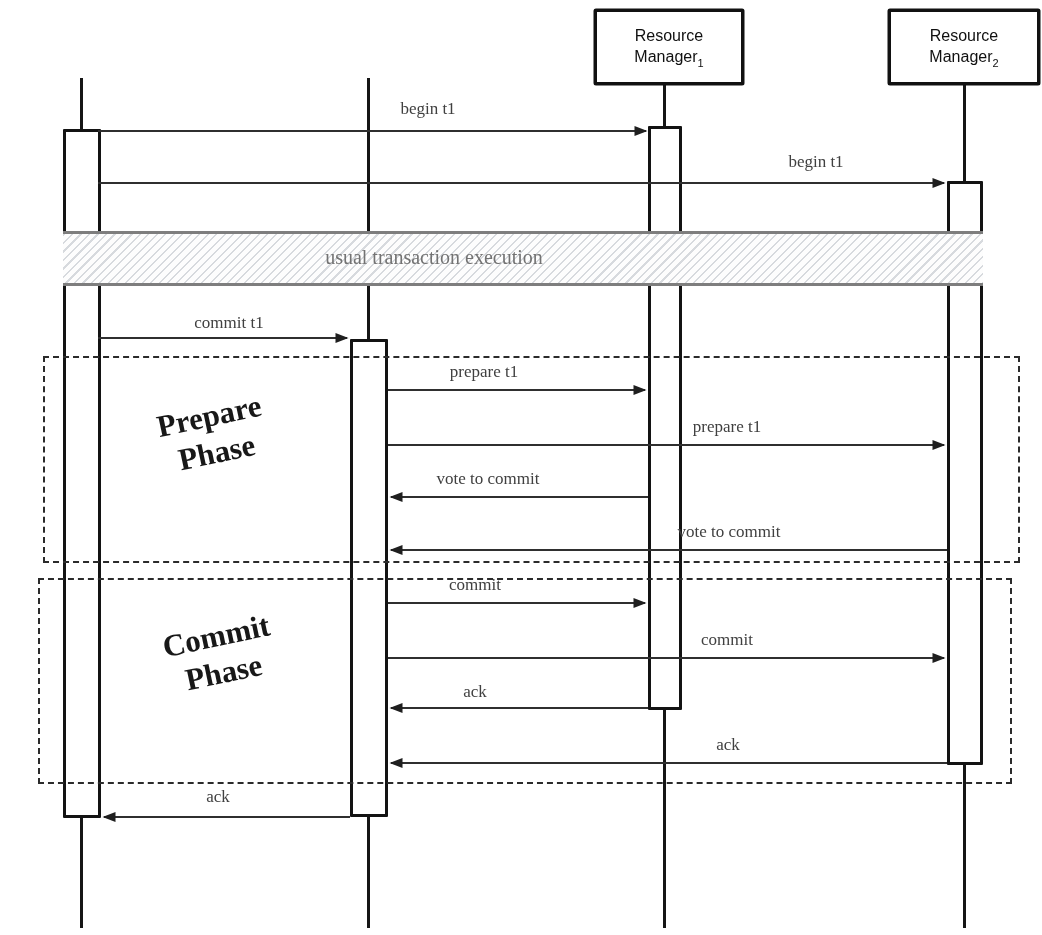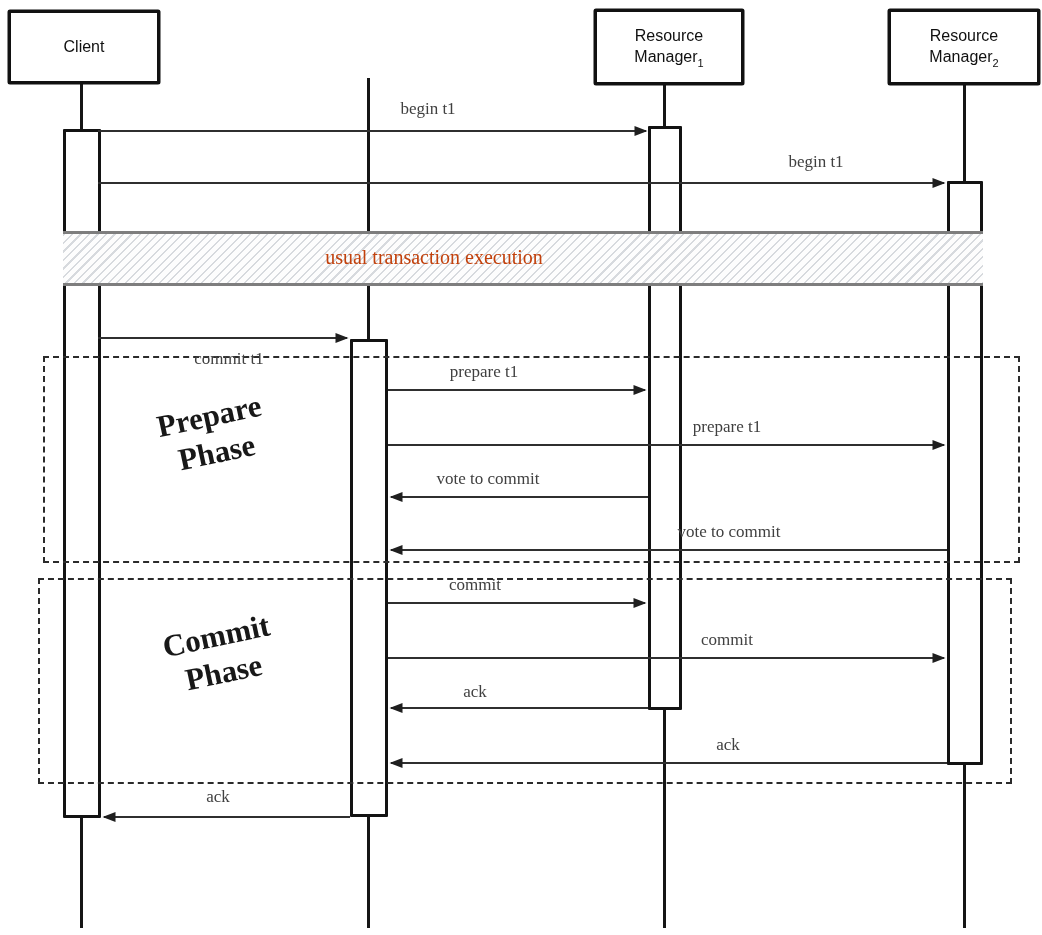--- a/index.html
+++ b/index.html
@@ -22,21 +22,21 @@
   .bar{position:absolute;background:#ffffff;border:3px solid #131313;border-radius:1px;z-index:2;box-sizing:border-box;}
   
   .band{
     position:absolute;left:63px;top:231px;width:920px;height:55px;z-index:4;box-sizing:border-box;
     border-top:3px solid #7e7e7e;border-bottom:3px solid #7e7e7e;
     background-color:#fdfdfd;
     background-image:repeating-linear-gradient(135deg,#d7dade 0px,#d7dade 1.5px,rgba(255,255,255,0) 1.5px,rgba(255,255,255,0) 6px);
   }
   .band-label{
     position:absolute;left:434px;top:246px;transform:translateX(-50%);z-index:5;
-    font-family:cursive;font-size:20px;color:#c2410c;white-space:nowrap;
+    font-family:cursive;font-size:20px;color:#737373;white-space:nowrap;
   }
   
   .phase-box{position:absolute;border:2px dashed #2b2b2b;z-index:4;box-sizing:border-box;background:transparent;}
   .phase-label{
     position:absolute;z-index:5;font-family:cursive;font-weight:bold;
     font-size:31px;color:#181818;text-align:center;line-height:1.18;white-space:pre-line;
   }
   
   .msg{
     position:absolute;transform:translateX(-50%);z-index:7;
@@ -48,23 +48,20 @@
 </head>
 <body>
 
 <div class="canvas">
 
   <div class="lifeline" style="left:80px;top:78px;height:850px;"></div>
   <div class="lifeline" style="left:367px;top:78px;height:850px;"></div>
   <div class="lifeline" style="left:663px;top:79px;height:849px;"></div>
   <div class="lifeline" style="left:963px;top:79px;height:849px;"></div>
 
-  <div class="actor" style="left:8px;top:10px;width:146px;height:68px;">
-    <div class="actor-text"><span class="ln">Client</span><sub></sub></div>
-  </div>
   <div class="actor" style="left:594px;top:9px;width:144px;height:70px;">
     <div class="actor-text"><span class="ln">Resource
 Manager</span><sub>1</sub></div>
   </div>
   <div class="actor" style="left:888px;top:9px;width:146px;height:70px;">
     <div class="actor-text"><span class="ln">Resource
 Manager</span><sub>2</sub></div>
   </div>
 
   <div class="bar" style="left:63px;top:129px;width:38px;height:689px;"></div>
@@ -98,21 +95,21 @@
     <line x1="947" y1="550" x2="391" y2="550" stroke="#2f2f2f" stroke-width="2" marker-end="url(#arr)"></line>
     <line x1="388" y1="603" x2="645" y2="603" stroke="#2f2f2f" stroke-width="2" marker-end="url(#arr)"></line>
     <line x1="388" y1="658" x2="944" y2="658" stroke="#2f2f2f" stroke-width="2" marker-end="url(#arr)"></line>
     <line x1="648" y1="708" x2="391" y2="708" stroke="#2f2f2f" stroke-width="2" marker-end="url(#arr)"></line>
     <line x1="947" y1="763" x2="391" y2="763" stroke="#2f2f2f" stroke-width="2" marker-end="url(#arr)"></line>
     <line x1="350" y1="817" x2="104" y2="817" stroke="#2f2f2f" stroke-width="2" marker-end="url(#arr)"></line>
   </svg>
 
   <div class="msg" style="left:428px;top:99px;">begin t1</div>
   <div class="msg" style="left:816px;top:152px;">begin t1</div>
-  <div class="msg" style="left:229px;top:313px;margin-top:36px;">commit t1</div>
+  <div class="msg" style="left:229px;top:313px;">commit t1</div>
   <div class="msg" style="left:484px;top:362px;">prepare t1</div>
   <div class="msg" style="left:727px;top:417px;">prepare t1</div>
   <div class="msg" style="left:488px;top:469px;">vote to commit</div>
   <div class="msg" style="left:729px;top:522px;">vote to commit</div>
   <div class="msg" style="left:475px;top:575px;">commit</div>
   <div class="msg" style="left:727px;top:630px;">commit</div>
   <div class="msg" style="left:475px;top:682px;">ack</div>
   <div class="msg" style="left:728px;top:735px;">ack</div>
   <div class="msg" style="left:218px;top:787px;">ack</div>
 

